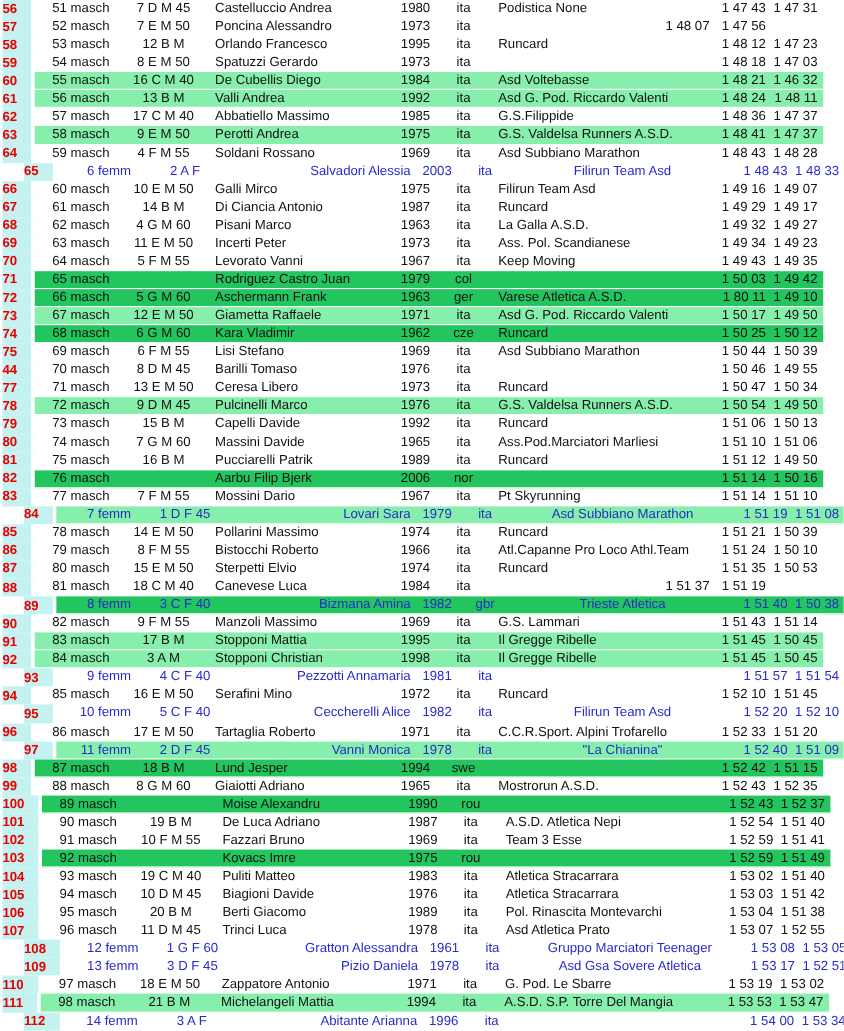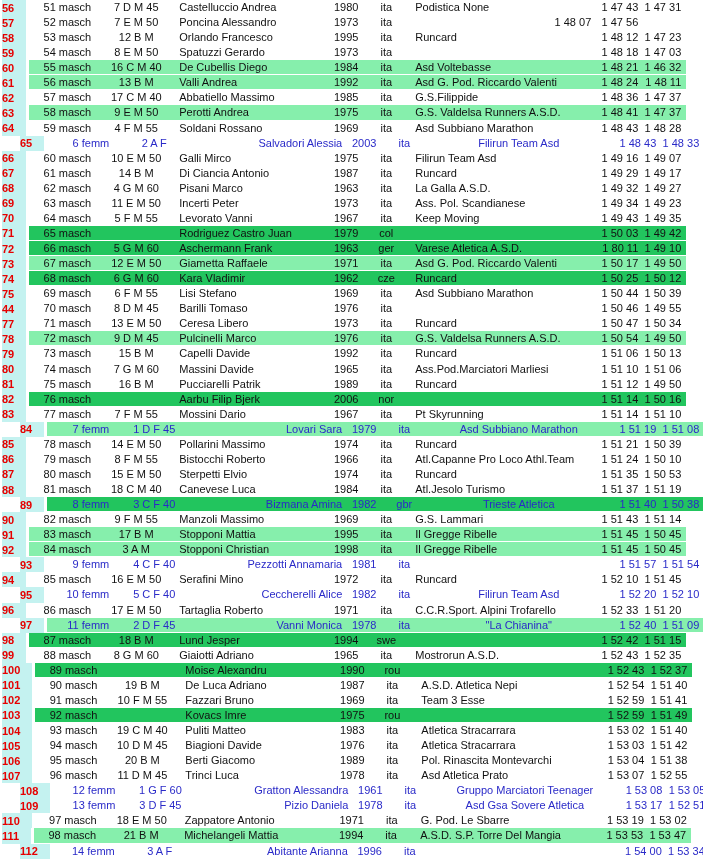--- a/index.html
+++ b/index.html
@@ -457,21 +457,20 @@
     </div>
   </div>
     <div class="row hl-none masch">
     <div class="pos">88</div>
     <div class="data">
       <div class="cell catpos">81 masch</div>
       <div class="cell cat">18 C M 40</div>
       <div class="cell name">Canevese Luca</div>
       <div class="cell year">1984</div>
       <div class="cell nat">ita</div>
-      <div class="cell team">Atl.Jesolo Turismo</div>
       <div class="cell t1">1 51 37</div>
       <div class="cell t2">1 51 19</div>
     </div>
   </div>
     <div class="row hl-green femm">
     <div class="pos">89</div>
     <div class="data">
       <div class="cell catpos">8 femm</div>
       <div class="cell cat">3 C F 40</div>
       <div class="cell name">Bizmana Amina</div>

